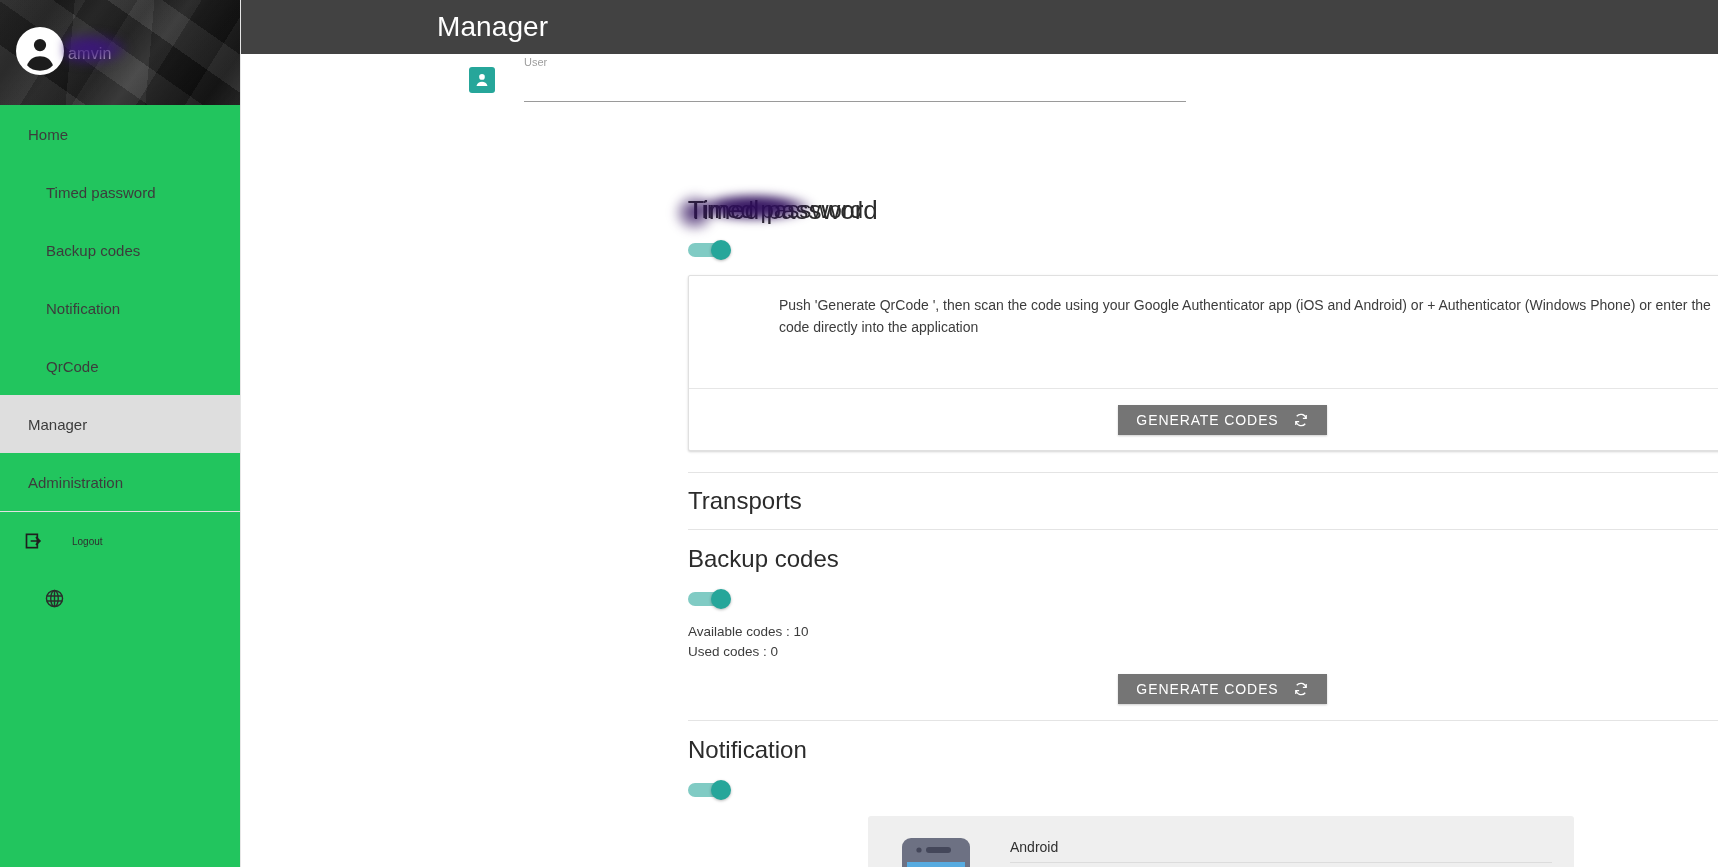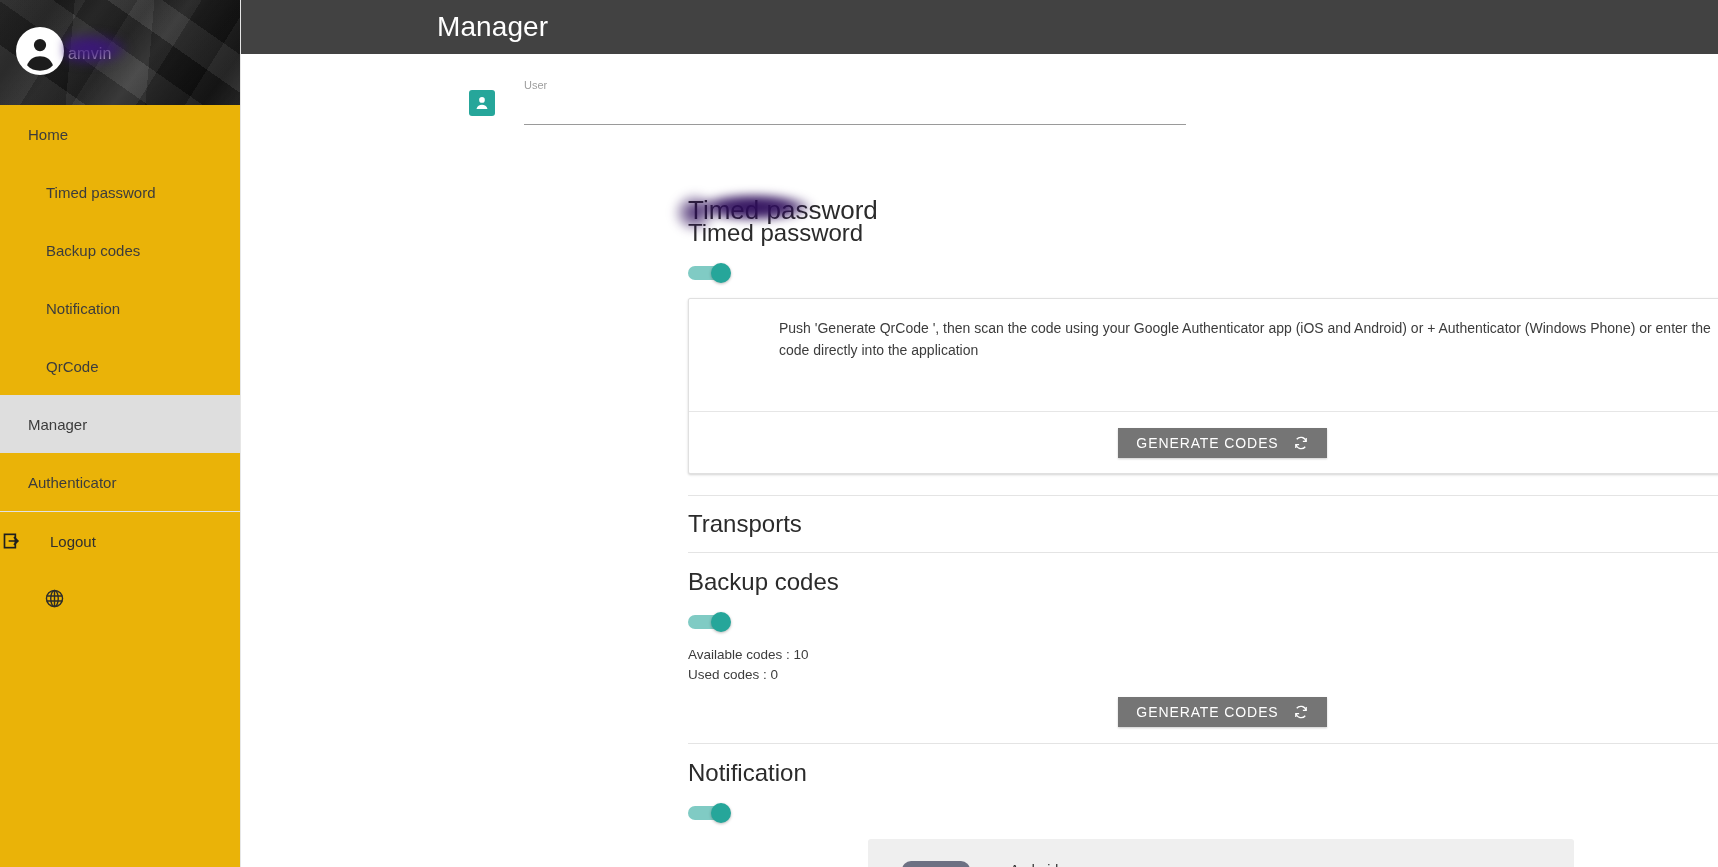--- a/index.html
+++ b/index.html
@@ -18,21 +18,21 @@
     height: 867px;
     display: flex;
     background: #ffffff;
   }
 
   
   .sidebar {
     width: 241px;
     height: 867px;
     flex: 0 0 241px;
-    background: #eab308;
+    background: #22c55e;
     border-right: 1px solid #e6e6e6;
     position: relative;
     z-index: 5;
   }
 
   .sidebar-header {
     height: 105px;
     position: relative;
     overflow: hidden;
     background:
@@ -109,22 +109,22 @@
   .nav-sep {
     height: 1px;
     background: #e2e2e2;
     margin: 0;
   }
 
   .nav-icon-row {
     height: 58px;
     display: flex;
     align-items: center;
-    padding-left: 2px;
-    font-size: 15px;
+    padding-left: 24px;
+    font-size: 10px;
     color: #2f2f2f;
     cursor: pointer;
   }
   .nav-icon-row .ico {
     width: 34px; height: 22px;
     display: flex; align-items: center; justify-content: flex-start;
     margin-right: 8px;
   }
   .nav-icon-row .lbl { margin-left: 6px; }
 
@@ -161,21 +161,21 @@
 
   .content {
     position: relative;
     padding: 0;
   }
 
   
   .user-field {
     display: flex;
     align-items: flex-start;
-    padding: 24px 0 0 0;
+    padding: 1px 0 0 0;
     margin-left: 228px;
   }
   .user-avatar-sq {
     width: 26px; height: 26px;
     background: #26a69a;
     border-radius: 3px;
     display: flex; align-items: center; justify-content: center;
     margin-top: 12px;
     flex: 0 0 26px;
   }
@@ -357,21 +357,21 @@
       <div class="nav-item sub">
         <span>Notification</span>
       </div>
       <div class="nav-item sub">
         <span>QrCode</span>
       </div>
       <div class="nav-item active">
         <span>Manager</span>
       </div>
       <div class="nav-item">
-        <span>Authenticator</span>
+        <span>Administration</span>
       </div>
 
       <div class="nav-sep"></div>
 
       <div class="nav-icon-row">
         <span class="ico">
           <svg width="20" height="20" viewBox="0 0 24 24" fill="none" stroke="#1f1f1f" stroke-width="2">
             <rect x="3" y="4" width="13" height="16"></rect>
             <path d="M9 12h10M15 8l4 4-4 4" stroke-linecap="square"></path>
           </svg>

